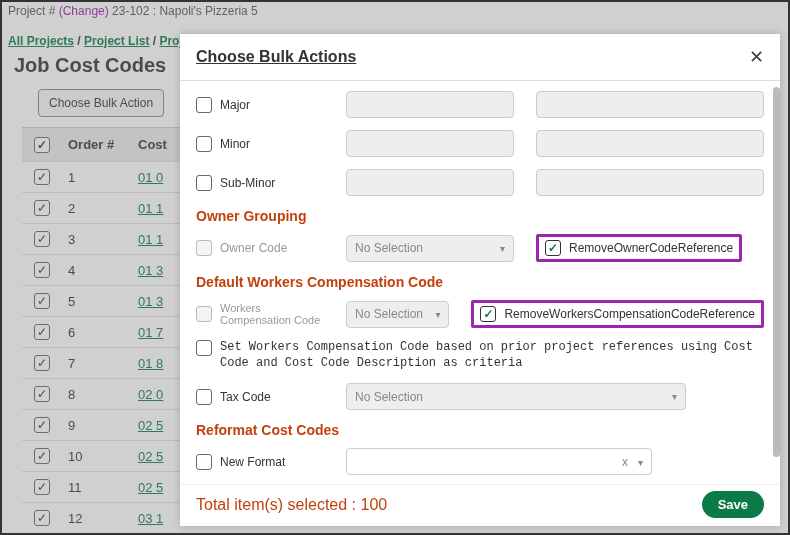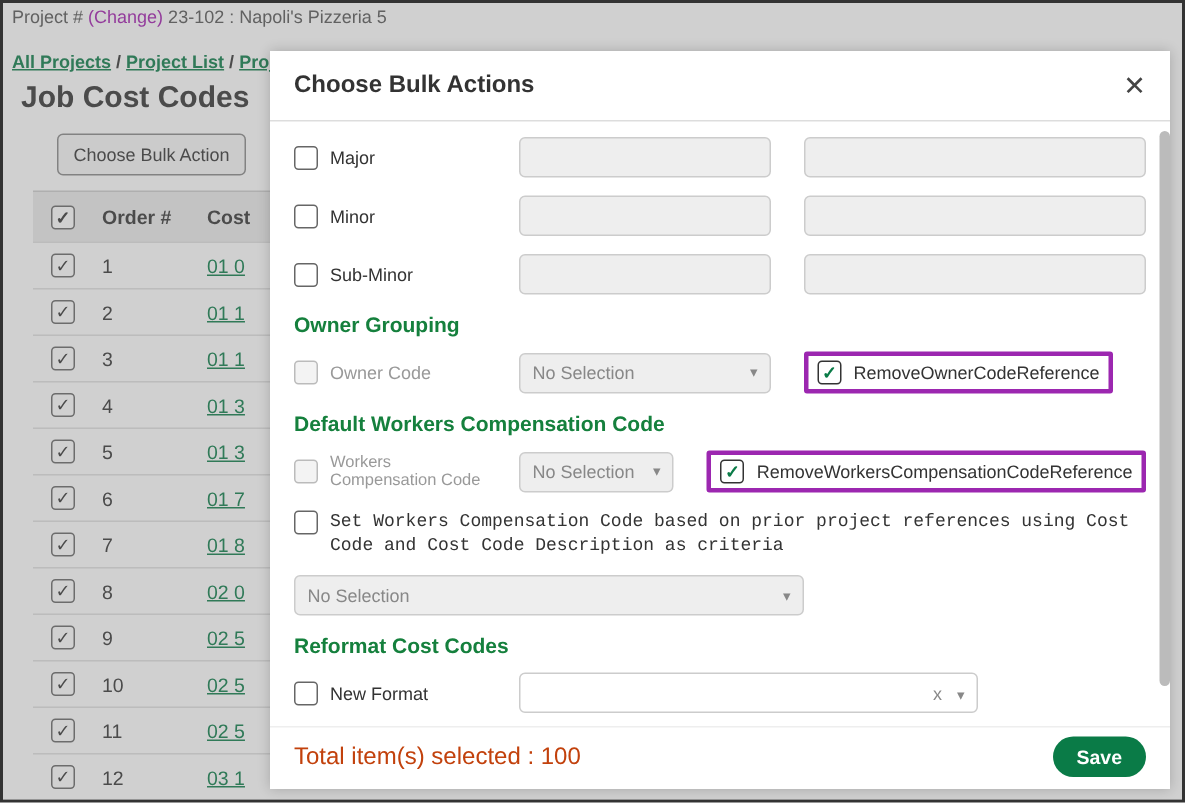--- a/index.html
+++ b/index.html
@@ -18,38 +18,38 @@
   .grid-head { background: #ececec; font-weight: 600; height: 34px; }
   .col-chk { width: 40px; text-align: center; }
   .col-order { width: 70px; padding-left: 6px; }
   .col-cost { width: 70px; padding-left: 6px; }
   .chk { width: 16px; height: 16px; border: 1.5px solid #666; border-radius: 3px; display: inline-flex; align-items: center; justify-content: center; background: #fff; }
   .chk.checked::after { content: "✓"; font-size: 12px; color: #333; }
   .cost-link { color: #0a7b47; text-decoration: underline; }
   .overlay { position: absolute; top: 0; left: 0; width: 786px; height: 531px; background: rgba(120,120,120,0.35); }
   .modal { position: absolute; top: 32px; left: 178px; width: 600px; height: 492px; background: #fff; box-shadow: 0 0 8px rgba(0,0,0,.2); display: flex; flex-direction: column; }
   .modal-head { display: flex; justify-content: space-between; align-items: center; padding: 12px 16px; border-bottom: 1px solid #ddd; }
-  .modal-title { font-size: 16px; font-weight: 600; }
+  .modal-title { font-size: 16px; font-weight: 600; text-decoration: underline; }
   .close-x { font-size: 18px; color: #444; cursor: pointer; }
   .modal-body { flex: 1; overflow-y: auto; padding: 10px 16px 0 16px; position: relative; }
   .scrollbar-fake { position: absolute; right: 0; top: 6px; width: 7px; height: 370px; background: #bbb; border-radius: 4px; }
   .form-row { display: flex; align-items: center; gap: 22px; margin-bottom: 12px; }
   .chk-col { width: 128px; display: flex; align-items: center; gap: 8px; }
   .chk-col label { font-size: 12px; color: #333; }
   .chk-col.disabled label { color: #999; }
   .chk-box { width: 16px; height: 16px; border: 1.5px solid #666; border-radius: 3px; display: inline-flex; align-items: center; justify-content: center; background: #fff; flex-shrink: 0; }
   .chk-box.disabled { border-color: #bbb; background: #f3f3f3; }
   .chk-box.checked::after { content: "✓"; font-size: 11px; color: #333; }
   .chk-box.green-check { border-color: #333; }
   .chk-box.green-check::after { content: "✓"; font-size: 12px; color: #0a7b47; font-weight: bold; }
   .input-grey { height: 27px; background: #eee; border: 1px solid #ccc; border-radius: 4px; flex: 1; }
   .dropdown { height: 27px; background: #eee; border: 1px solid #ccc; border-radius: 4px; flex: 1; display: flex; align-items: center; justify-content: space-between; padding: 0 8px; color: #888; font-size: 12px; max-width: 168px; }
   .dropdown.wide { max-width: 340px; }
   .dropdown.x-drop { max-width: 306px; background: #fff; color: #555; }
-  .section-h { font-size: 14px; font-weight: 600; margin: 6px 0 10px 0; color: #15803d; }
+  .section-h { font-size: 14px; font-weight: 600; margin: 6px 0 10px 0; color: #c2410c; }
   .highlight { border: 3px solid #9c27b0; border-radius: 2px; padding: 3px 6px; }
   .right-label { display: flex; align-items: center; gap: 8px; font-size: 12px; }
   .long-row { display: flex; align-items: flex-start; gap: 8px; margin-bottom: 12px; }
   .long-row label { font-size: 12px; line-height: 1.3; font-family: Liberation Mono, monospace; }
   .modal-foot { padding: 6px 16px 8px 16px; display: flex; justify-content: space-between; align-items: center; border-top: 1px solid #eee; }
   .total-sel { font-size: 16px; color: #c2410c; }
   .save-btn { background: #0a7b47; color: #fff; border: none; border-radius: 14px; padding: 6px 16px; font-size: 13px; font-weight: 600; cursor: pointer; }
   .caret::after { content: "▾"; font-size: 10px; color: #888; margin-left: 6px; }
   .x-mark { color: #888; font-size: 12px; margin-right: 4px; }
 </style>
@@ -208,20 +208,24 @@
         <span class="chk-box green-check checked"></span>
         <span>RemoveWorkersCompensationCodeReference</span>
       </div>
     </div>
     <div class="long-row">
       <span class="chk-box"></span>
       <label>Set Workers Compensation Code based on prior project references using Cost Code and Cost Code Description as criteria</label>
     </div>
 
     <div class="form-row">
+      <div class="chk-col">
+          <span class="chk-box"></span>
+          <label>Tax Code</label>
+        </div>
       <div class="dropdown wide caret">
           <span>No Selection</span>
         </div>
     </div>
 
     <div class="section-h">Reformat Cost Codes</div>
     <div class="form-row">
       <div class="chk-col">
           <span class="chk-box"></span>
           <label>New Format</label>

